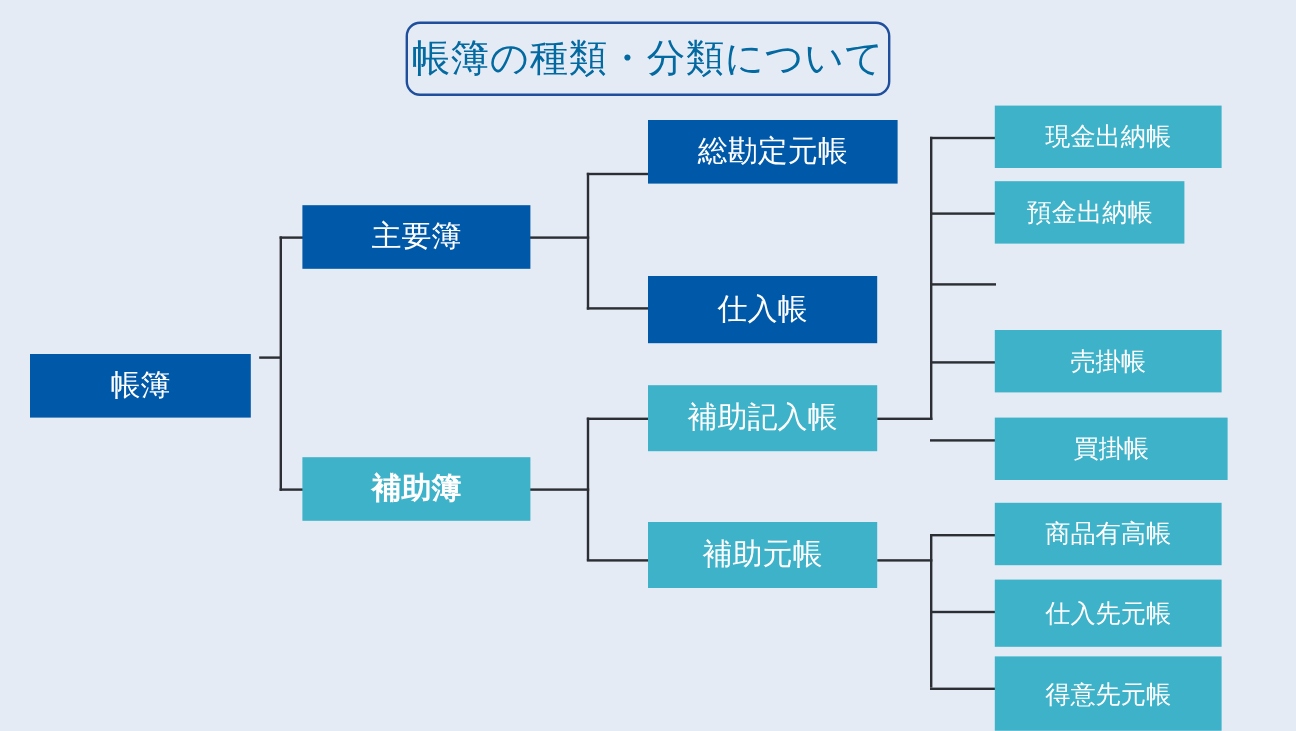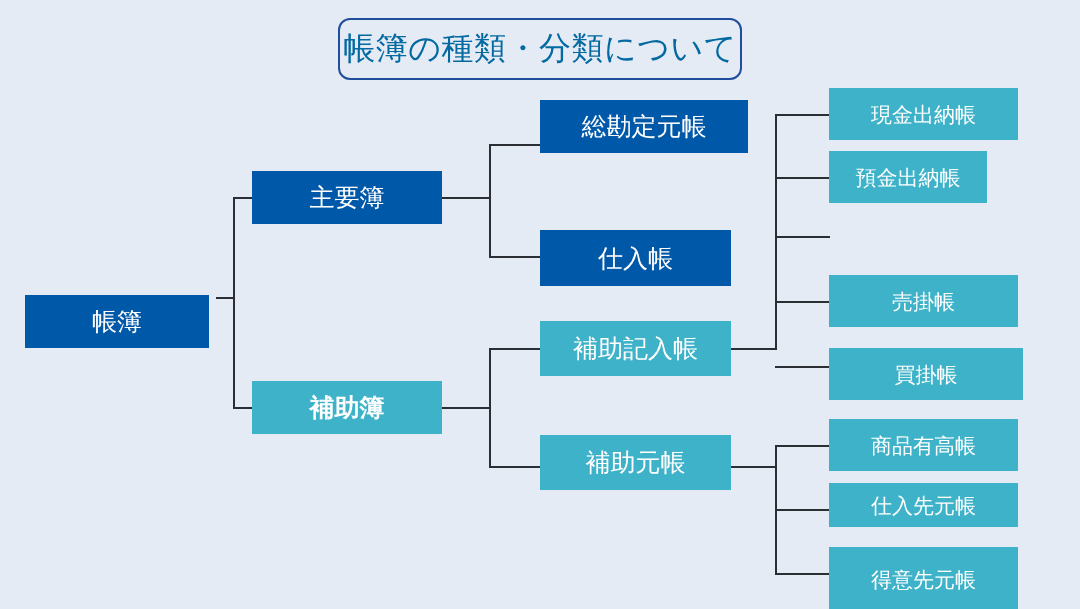--- a/index.html
+++ b/index.html
@@ -97,16 +97,16 @@
   <div class="node navy" style="left:540px;top:230px;width:191px;height:56px;font-size:25px;">仕入帳</div>
   <div class="node teal" style="left:540px;top:321px;width:191px;height:55px;font-size:25px;">補助記入帳</div>
   <div class="node teal" style="left:540px;top:435px;width:191px;height:55px;font-size:25px;">補助元帳</div>
 
   <div class="node teal" style="left:829px;top:88px;width:189px;height:52px;font-size:21px;">現金出納帳</div>
   <div class="node teal" style="left:829px;top:151px;width:158px;height:52px;font-size:21px;">預金出納帳</div>
   <div class="node teal" style="left:829px;top:275px;width:189px;height:52px;font-size:21px;">売掛帳</div>
   <div class="node teal" style="left:829px;top:348px;width:194px;height:52px;font-size:21px;">買掛帳</div>
 
   <div class="node teal" style="left:829px;top:419px;width:189px;height:52px;font-size:21px;">商品有高帳</div>
-  <div class="node teal" style="left:829px;top:483px;width:189px;height:44px;font-size:21px;">仕入先元帳</div>
+  <div class="node teal" style="left:829px;top:483px;width:189px;height:56px;font-size:21px;">仕入先元帳</div>
   <div class="node teal" style="left:829px;top:547px;width:189px;height:64px;font-size:21px;">得意先元帳</div>
 
 </div>
 
 </body></html>

